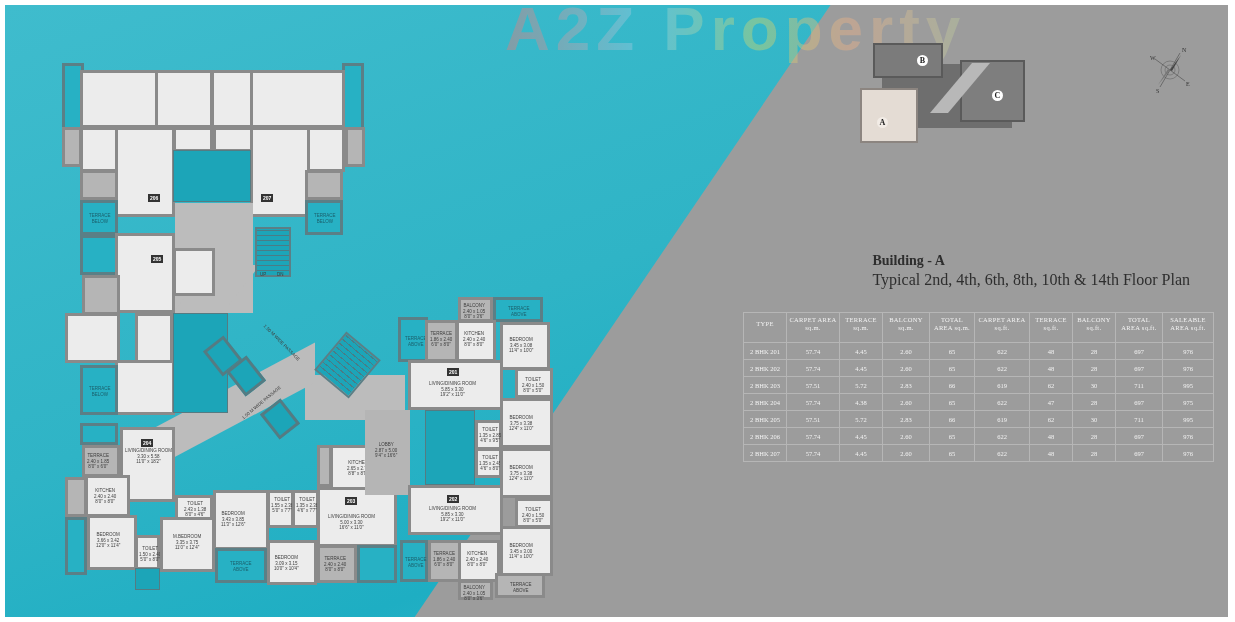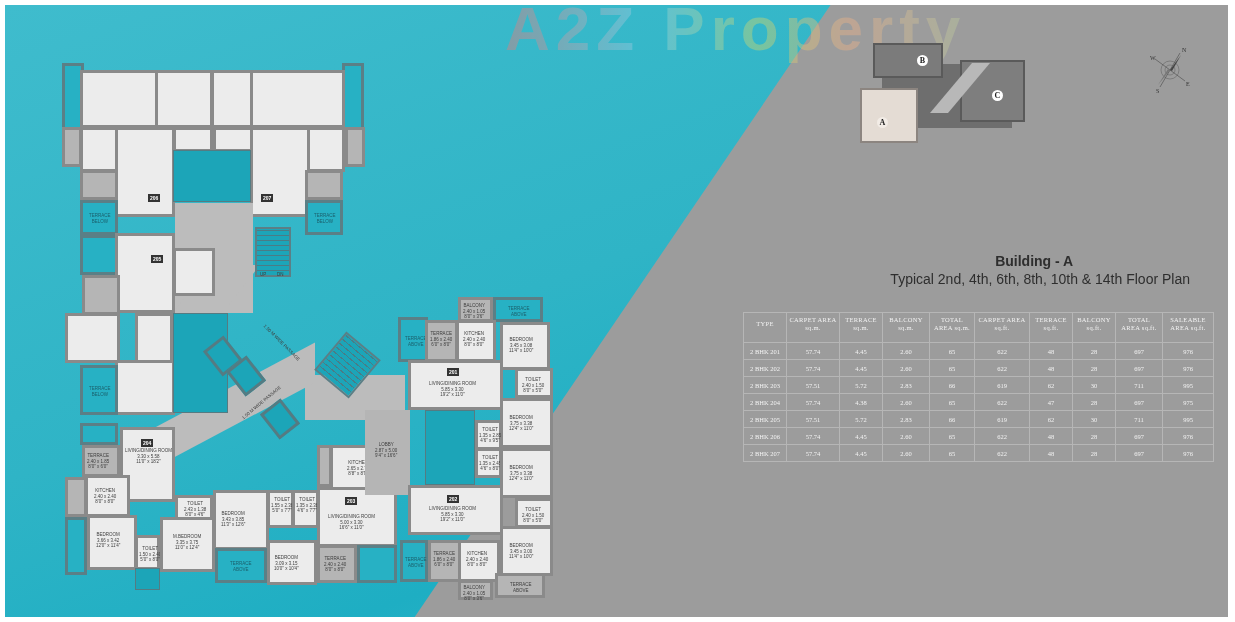--- a/index.html
+++ b/index.html
@@ -26,23 +26,23 @@
   .xbox{position:absolute;border:1px solid #5b7f86;box-sizing:border-box;
     background:linear-gradient(45deg,transparent 49.5%,#4b8e98 49.5%,#4b8e98 50.5%,transparent 50.5%),
                linear-gradient(-45deg,transparent 49.5%,#4b8e98 49.5%,#4b8e98 50.5%,transparent 50.5%);}
   
   .keyplan{position:absolute;left:845px;top:33px;width:190px;height:120px;}
   .kp-block{position:absolute;box-sizing:border-box;}
   .kp-badge{position:absolute;width:11px;height:11px;border-radius:50%;background:#fff;color:#222;font-family:"Liberation Serif",serif;font-size:8px;font-weight:bold;text-align:center;line-height:11px;}
   .compass{position:absolute;left:1140px;top:40px;width:50px;height:50px;}
   .compass span{position:absolute;font-size:6px;color:#333;font-family:"Liberation Serif",serif;}
   
-  .heading{position:absolute;right:38px;top:248px;text-align:center;font-family:Liberation Sans, sans-serif;color:#2e2e2e;}
+  .heading{position:absolute;right:38px;top:248px;text-align:left;font-family:Liberation Serif, serif;color:#2e2e2e;}
   .heading .t1{font-size:14px;font-weight:bold;}
-  .heading .t2{font-size:14px;margin-top:2px;margin-left:12px;}
+  .heading .t2{font-size:16px;margin-top:2px;}
   
   .tbl{position:absolute;left:738px;top:307px;border-collapse:collapse;font-family:"Liberation Serif",serif;color:#f2f2f2;}
   .tbl th{font-size:6.5px;font-weight:normal;letter-spacing:.3px;line-height:8px;padding:3px 2px 10px 2px;border-right:1px solid #b6b6b6;text-align:center;}
   .tbl td{font-size:6.5px;padding:4px 2px;height:8px;text-align:center;border-top:1px solid #b6b6b6;border-right:1px solid #b6b6b6;}
   .tbl tr:first-child th{border-top:1px solid #b6b6b6;}
   .tbl th:first-child,.tbl td:first-child{border-left:1px solid #b6b6b6;}
   .tbl tbody tr:last-child td{border-bottom:1px solid #b6b6b6;}
 </style>
 </head>
 <body>

